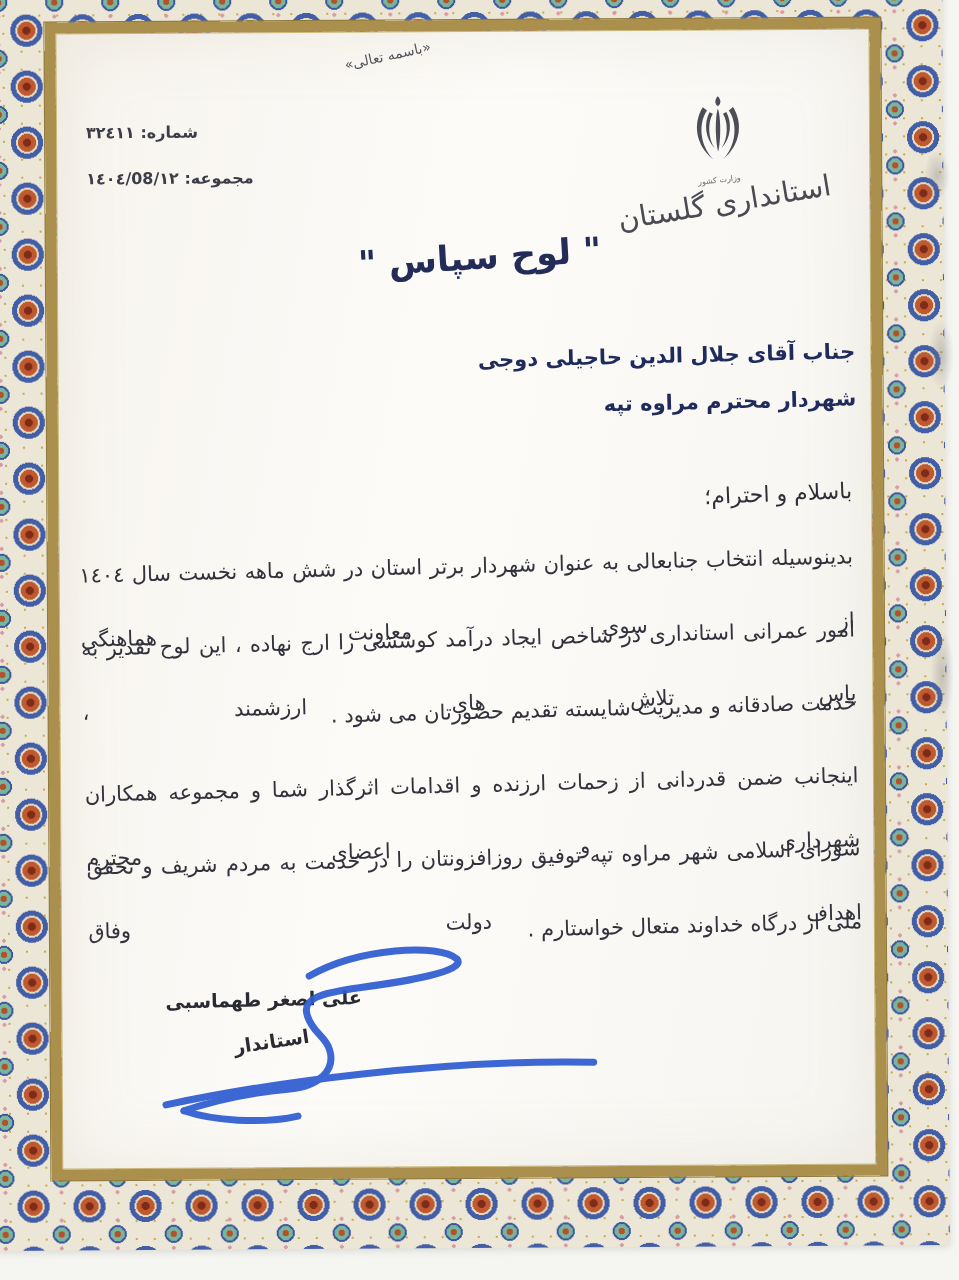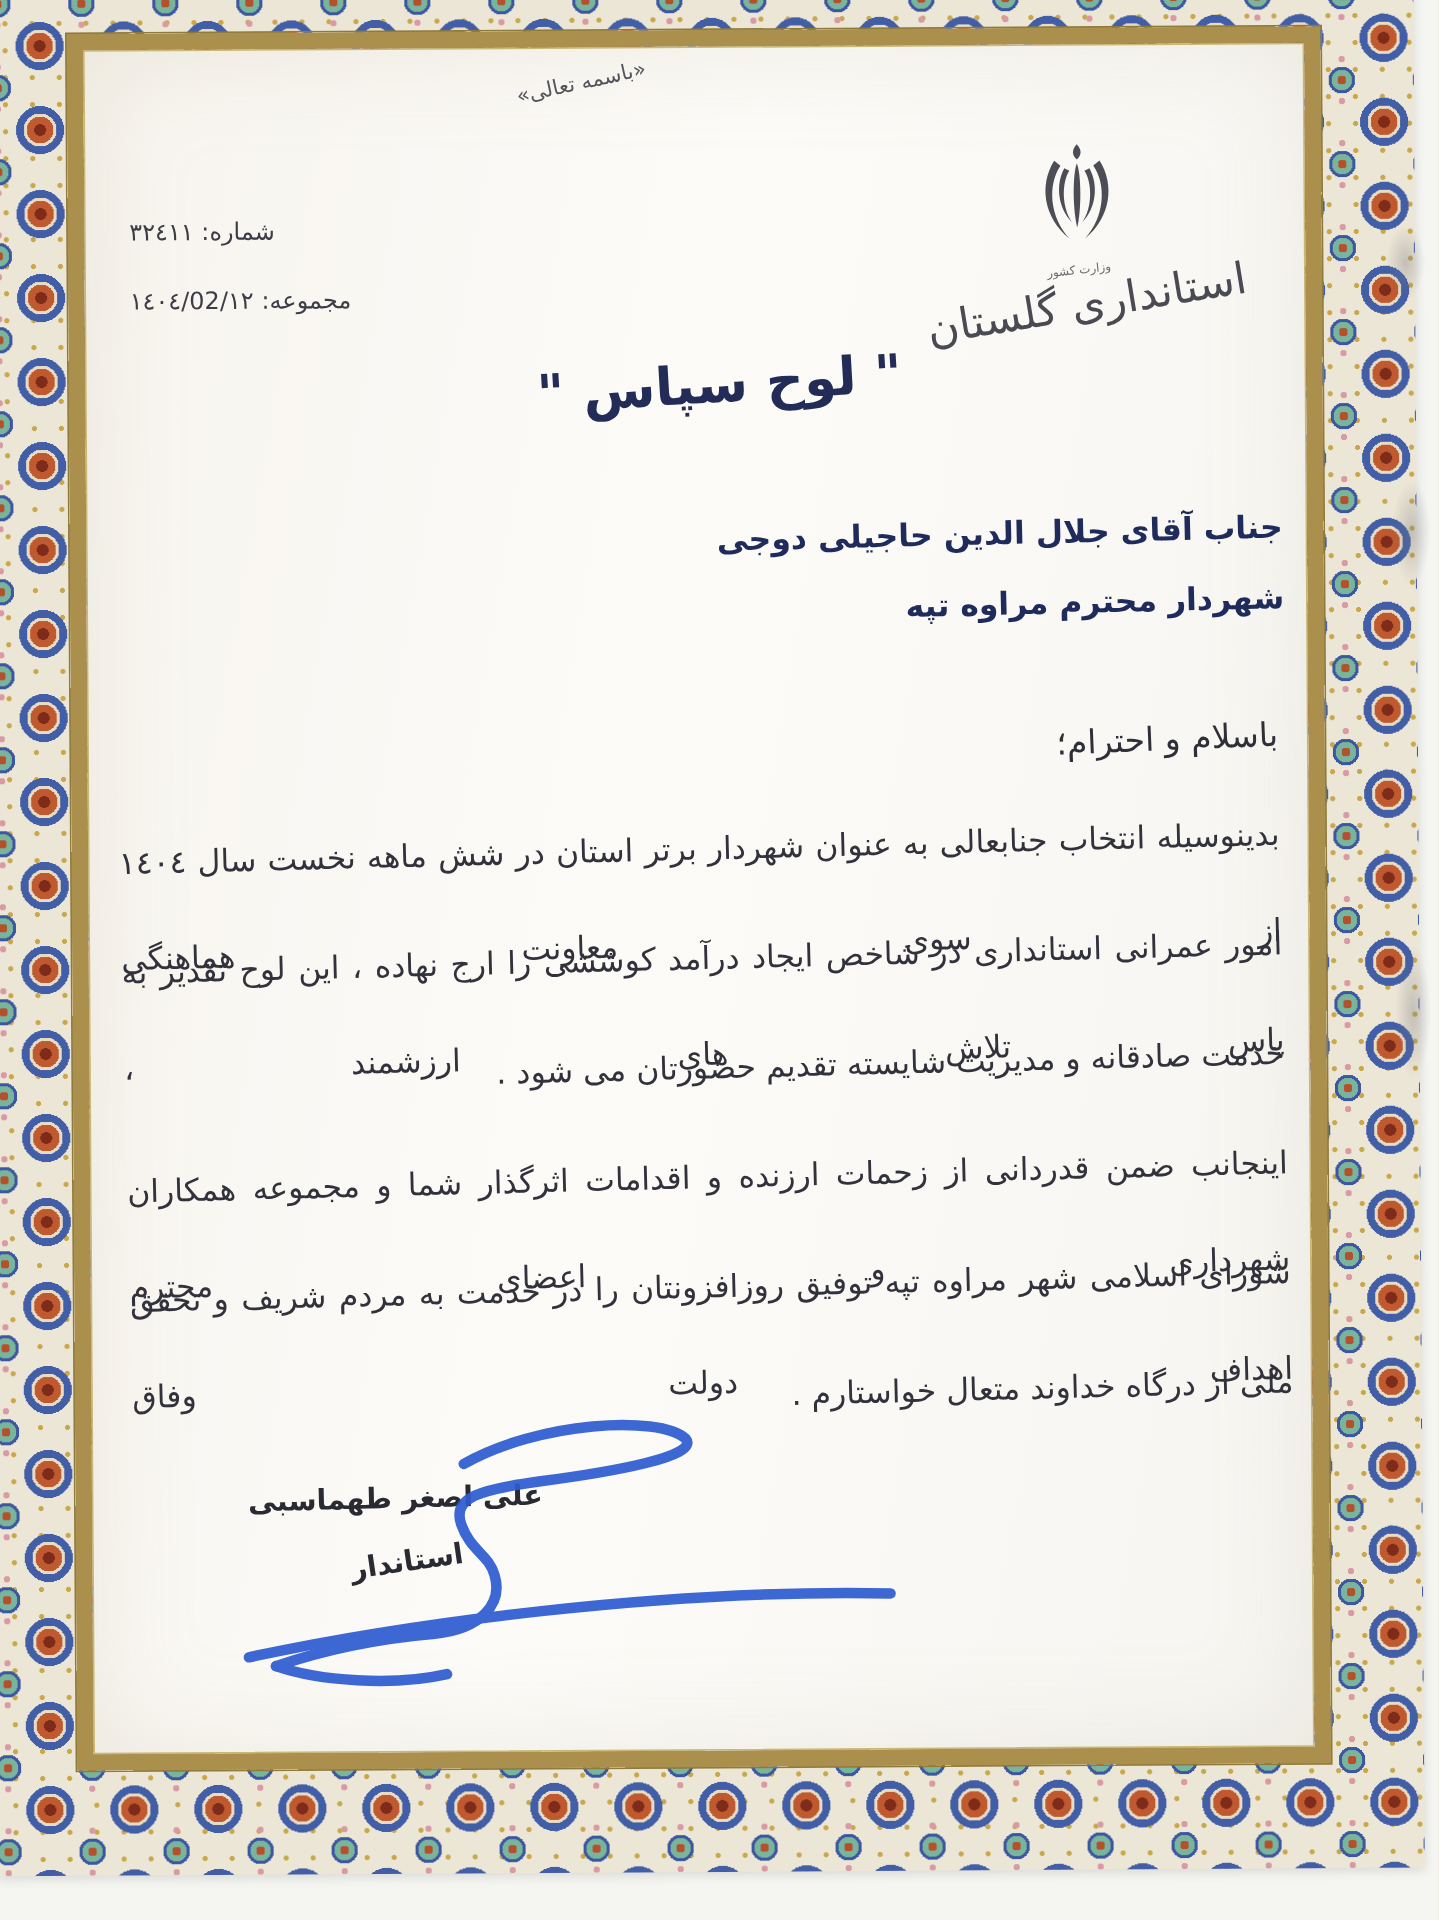--- a/index.html
+++ b/index.html
@@ -27,21 +27,21 @@
     border:11px solid #ab8f4c;
     box-shadow:0 0 0 1px #8f7a3d, inset 0 0 0 1px #c9b878, inset 0 0 70px rgba(180,165,130,.18);
     background:linear-gradient(100deg,#f7f4ee,#fcfbf8 45%,#f6f5f1);
   }
   .paper > *{position:absolute;}
   
   .bismillah{
     top:16px;left:288px;font-size:14px;color:#55545c;
     transform:rotate(-12deg);direction:rtl;letter-spacing:-1px;
   }
-  .meta{top:112px;left:30px;direction:rtl;text-align:left;color:#3d3d47;font-size:16px;font-weight:normal;}
+  .meta{top:90px;left:30px;direction:rtl;text-align:left;color:#3d3d47;font-size:16px;font-weight:bold;}
   .meta .row{margin-bottom:27px;white-space:nowrap;}
   .emblem{top:60px;left:628px;width:68px;height:84px;}
   .ministry{top:146px;left:618px;width:90px;text-align:center;font-size:8px;color:#6b6b72;transform:rotate(-6deg);direction:rtl;}
   .orgname{
     top:156px;left:528px;width:280px;text-align:center;direction:rtl;
     font-size:29px;color:#4a4a53;transform:rotate(-9deg);
     font-family:"DejaVu Sans",sans-serif;letter-spacing:1px;
   }
   .title{
     top:206px;left:258px;width:330px;text-align:center;direction:rtl;
@@ -78,21 +78,21 @@
 
     <div class="bismillah">«باسمه تعالی»</div>
 
     <div class="meta">
       <div class="row">
         <span>شماره:</span>
         <span>٣٢٤١١</span>
       </div>
       <div class="row">
         <span>مجموعه:</span>
-        <span>١٤٠٤/02/١٢</span>
+        <span>١٤٠٤/08/١٢</span>
       </div>
     </div>
 
     <svg class="emblem" viewBox="0 0 80 100" aria-hidden="true">
       <g fill="#4d4d56">
         <path d="M40 8 C44 12 44 17 40 20 C36 17 36 12 40 8 Z"></path>
         <path d="M40 23 C43.5 32 43.5 60 40 74 C36.5 60 36.5 32 40 23 Z"></path>
         <path d="M30 27 C23 40 24.5 58 36 70 C27.5 58 28 38 34 29 Z"></path>
         <path d="M50 27 C57 40 55.5 58 44 70 C52.5 58 52 38 46 29 Z"></path>
         <path d="M22 21 C10 40 13 66 34 83 C18 66 16.5 40 27 25 Z"></path>

